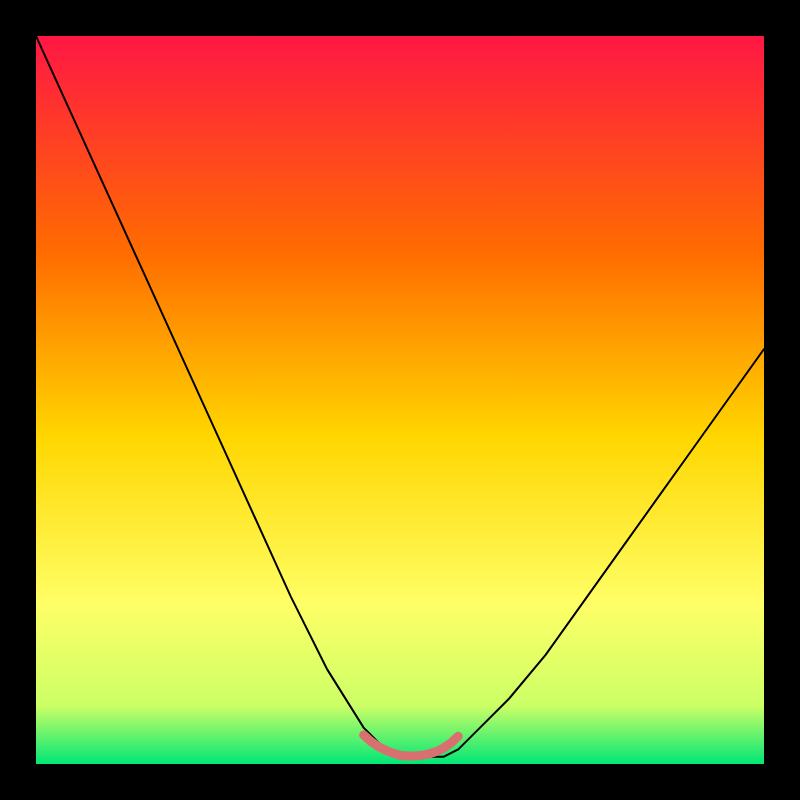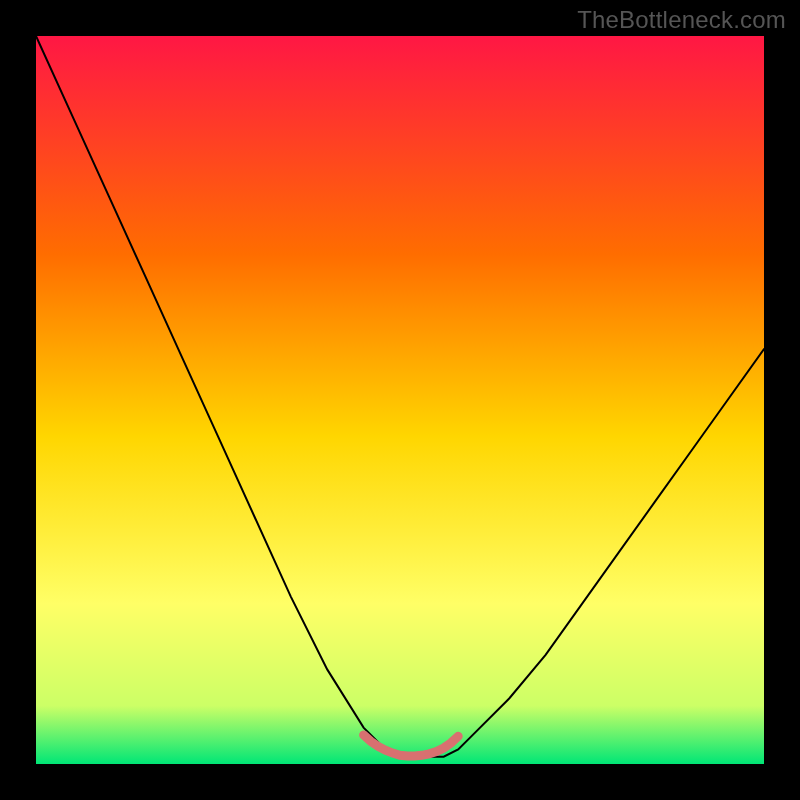--- a/index.html
+++ b/index.html
@@ -37,21 +37,20 @@
   .plot svg {
     display: block;
     width: 728px;
     height: 728px;
   }
 </style>
 </head>
 <body>
 
 <div class="frame">
-  <div class="watermark">TheBottleneck.com</div>
 
   <div class="plot">
     <svg viewBox="0 0 728 728" preserveAspectRatio="none">
       <defs>
         <linearGradient id="bg-grad" x1="0" y1="0" x2="0" y2="1">
           <stop id="g0" offset="0%" stop-color="#ff1744"></stop>
           <stop id="g1" offset="30%" stop-color="#ff6d00"></stop>
           <stop id="g2" offset="55%" stop-color="#ffd600"></stop>
           <stop id="g3" offset="78%" stop-color="#ffff66"></stop>
           <stop id="g4" offset="92%" stop-color="#ccff66"></stop>

